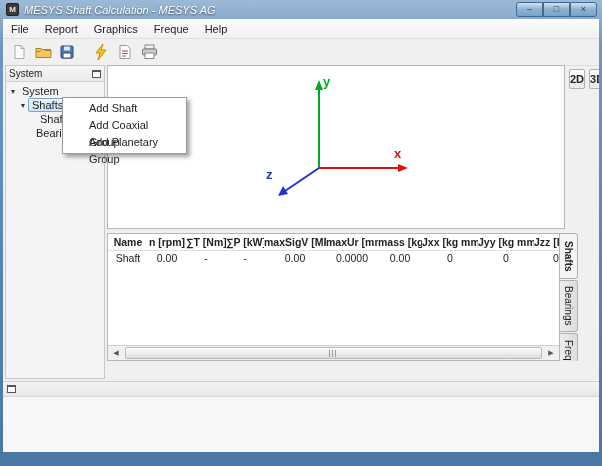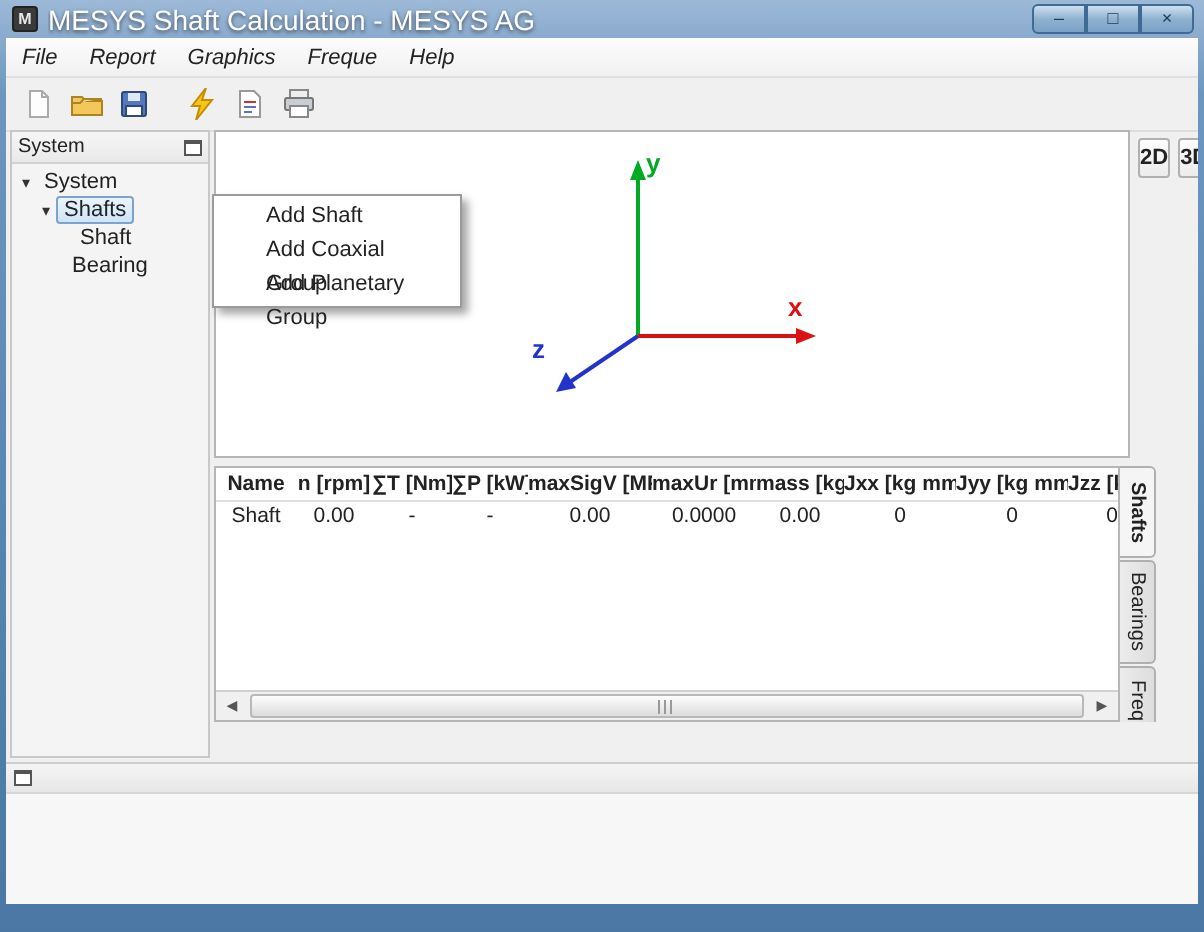--- a/index.html
+++ b/index.html
@@ -7,52 +7,52 @@
   .window {
     position:relative; width:602px; height:466px;
     background:linear-gradient(180deg,#9db9d8 0%,#6d96bf 10%,#5584b1 60%,#4a77a4 100%);
     font-size:11px; color:#222; overflow:hidden;
     box-shadow:0 2px 8px rgba(0,0,0,.5);
   }
   
   .titlebar { position:absolute; left:3px; top:0; right:3px; height:19px; display:flex; align-items:center; }
   .title-icon { width:13px; height:13px; margin:0 5px 0 3px; background:#3a3a3a; border:1px solid #222; border-radius:2px;
     display:flex; align-items:center; justify-content:center; color:#e8e8e8; font-size:8px; font-weight:bold; }
-  .title-text { color:#ffffff; text-shadow:0 1px 2px rgba(0,0,0,.6); font-size:14px; flex:1; white-space:nowrap; overflow:hidden; }
+  .title-text { color:#ffffff; text-shadow:0 1px 2px rgba(0,0,0,.6); font-size:11px; flex:1; white-space:nowrap; overflow:hidden;font-style:italic; }
   .win-buttons { display:flex; margin-right:2px; }
   .win-btn { width:27px; height:15px; display:flex; align-items:center; justify-content:center;
     background:linear-gradient(180deg,#cfe0ef,#8fb1d0 50%,#7aa2c6); border:1px solid #3e6astatic;
     border:1px solid #3e6a94; color:#1b3a57; font-size:9px; line-height:1; }
   .win-btn:first-child { border-radius:3px 0 0 3px; }
   .win-btn:last-child { border-radius:0 3px 3px 0; }
   
   .client { position:absolute; left:3px; top:19px; width:596px; height:433px; background:#f0f0f0; overflow:hidden; }
   
   .menubar { position:absolute; left:0; top:0; width:596px; height:20px; background:linear-gradient(180deg,#fcfcfc,#f1f1f1);
     border-bottom:1px solid #e0e0e0; display:flex; align-items:center; }
-  .menu-item { padding:0 8px; cursor:default;font-style:italic; }
+  .menu-item { padding:0 8px; cursor:default; }
   
   .toolbar { position:absolute; left:0; top:20px; width:596px; height:27px; display:flex; align-items:center; padding-left:4px;
     border-bottom:1px solid #dddddd; }
   .tb-btn { width:24px; height:24px; display:flex; align-items:center; justify-content:center; border:1px solid transparent; border-radius:2px; }
   .tb-gap { width:10px; }
   
   .panel { position:absolute; left:2px; top:46px; width:100px; height:314px; background:#f4f4f4; border:1px solid #c8c8c8; }
   .panel-header { height:16px; background:linear-gradient(180deg,#f6f6f6,#e9e9e9); border-bottom:1px solid #d2d2d2;
     display:flex; align-items:center; padding:0 3px; font-size:10px; }
   .panel-title { flex:1; }
   .float-icon { width:9px; height:8px; border:1px solid #555; border-top:2px solid #555; background:#fff; }
   .tree { padding-top:2px; }
   .tree-row { height:14px; display:flex; align-items:center; white-space:nowrap; }
   .tri { font-size:8px; color:#333; width:10px; text-align:center; }
   .tree-label { padding:0 3px; border:1px solid transparent; border-radius:2px; }
   .tree-label.selected { background:linear-gradient(180deg,#eaf4fd,#cfe4f7); border-color:#7da2ce; }
   
   .ctx-menu { position:absolute; left:59px; top:78px; width:125px; background:#ffffff; border:1px solid #9b9b9b;
-    box-shadow:3px 3px 4px rgba(0,0,0,.35); padding:2px 0; z-index:10;margin-left:44px; }
+    box-shadow:3px 3px 4px rgba(0,0,0,.35); padding:2px 0; z-index:10; }
   .ctx-item { height:17px; line-height:17px; padding-left:26px; padding-right:8px; }
   
   .graphics { position:absolute; left:104px; top:46px; width:458px; height:164px; background:#ffffff; border:1px solid #b6b6b6; }
   .axis-label { font-size:13px; font-weight:bold; }
   
   .view-toolbar { position:absolute; left:566px; top:50px; width:28px; display:flex; flex-direction:row; align-items:center; gap:4px; }
   .vt-btn { width:24px; height:20px; display:flex; align-items:center; justify-content:center;
     background:linear-gradient(180deg,#fdfdfd,#ececec); border:1px solid #b0b0b0; border-radius:2px; font-weight:bold; font-size:11px; }
   .vt-icon-btn { width:24px; height:20px; display:flex; align-items:center; justify-content:center;
     background:transparent; border:1px solid transparent; border-radius:2px; }

